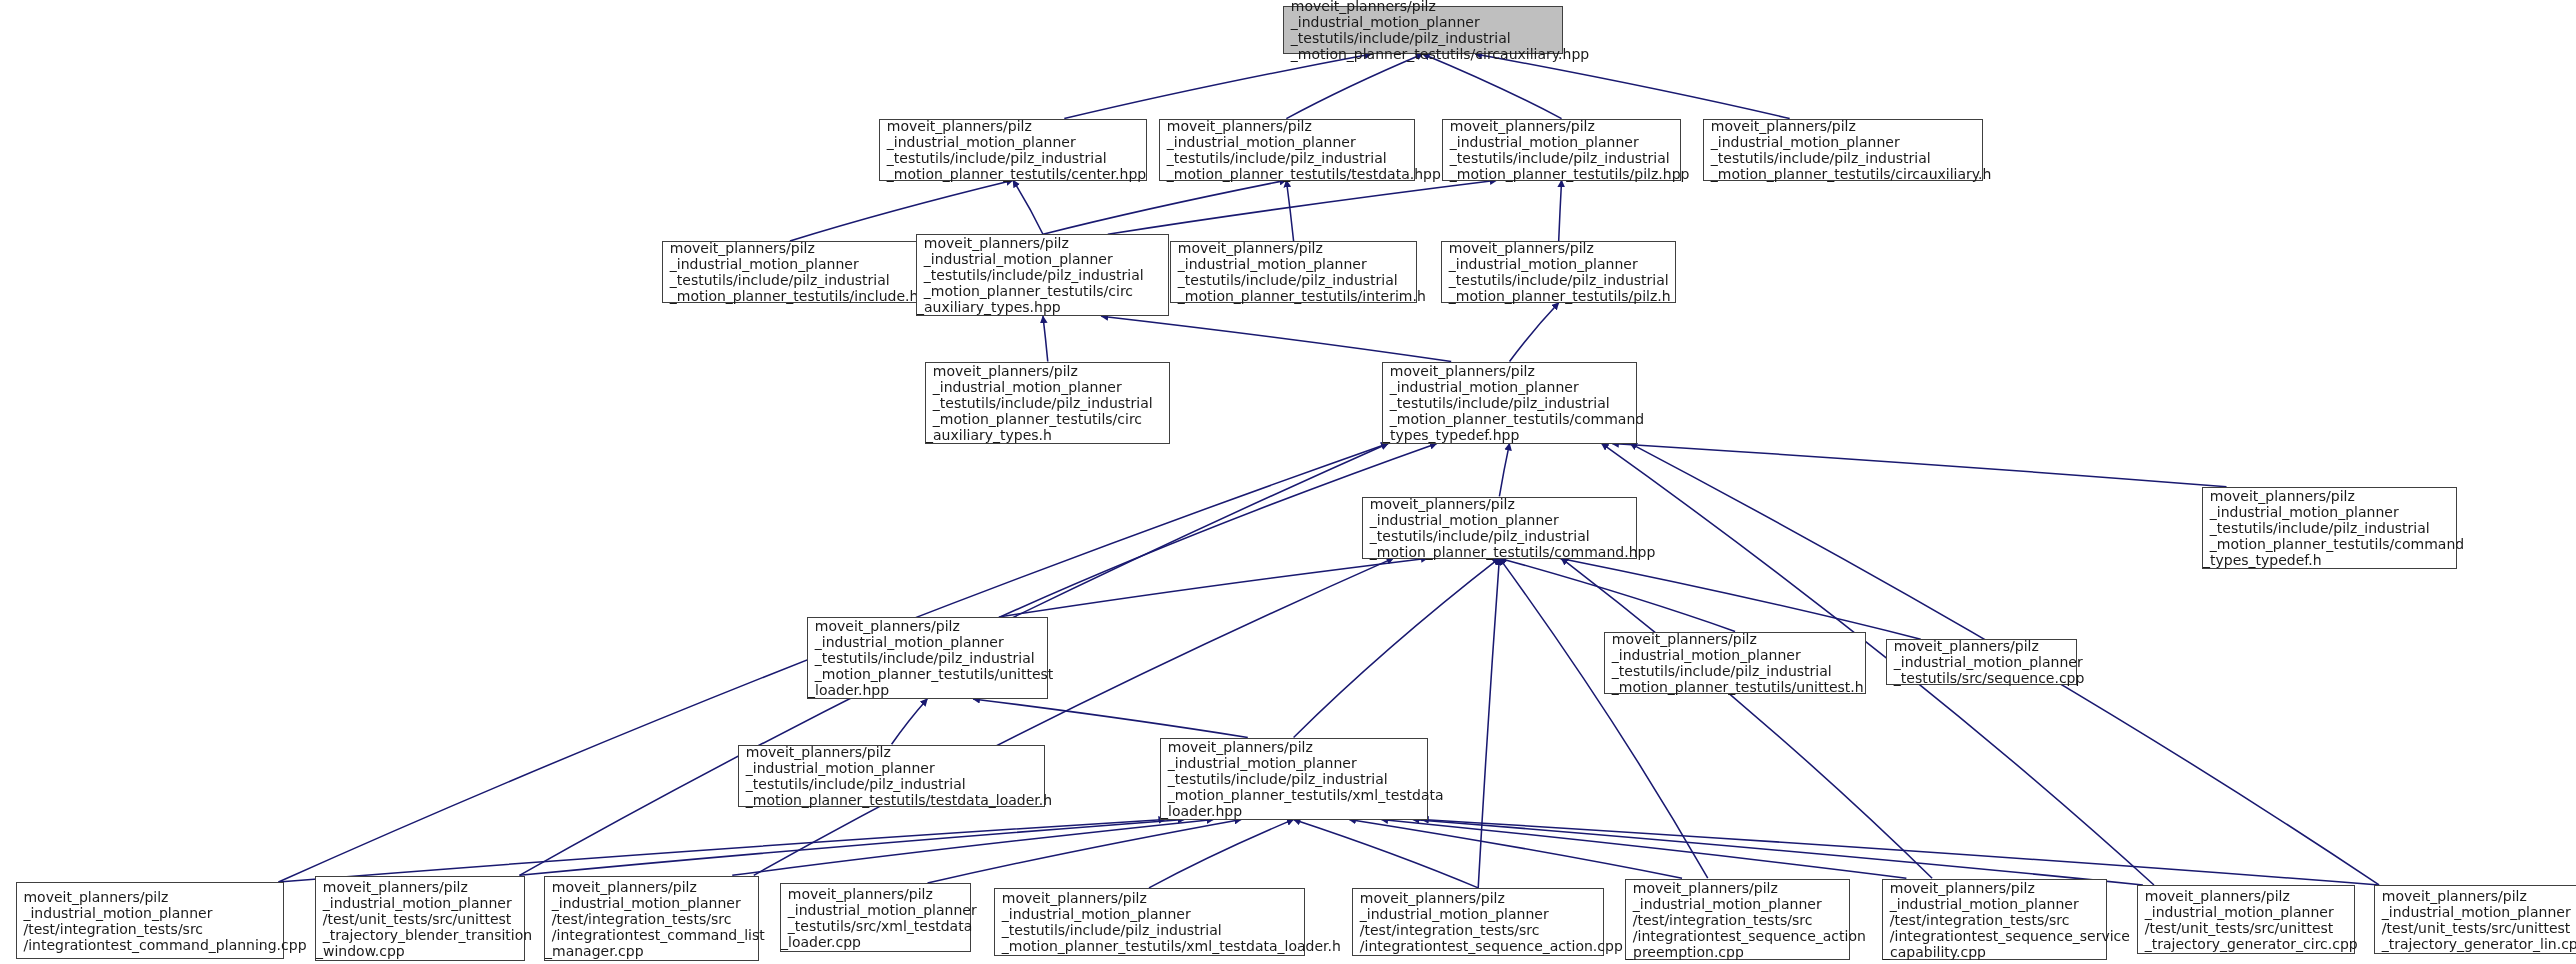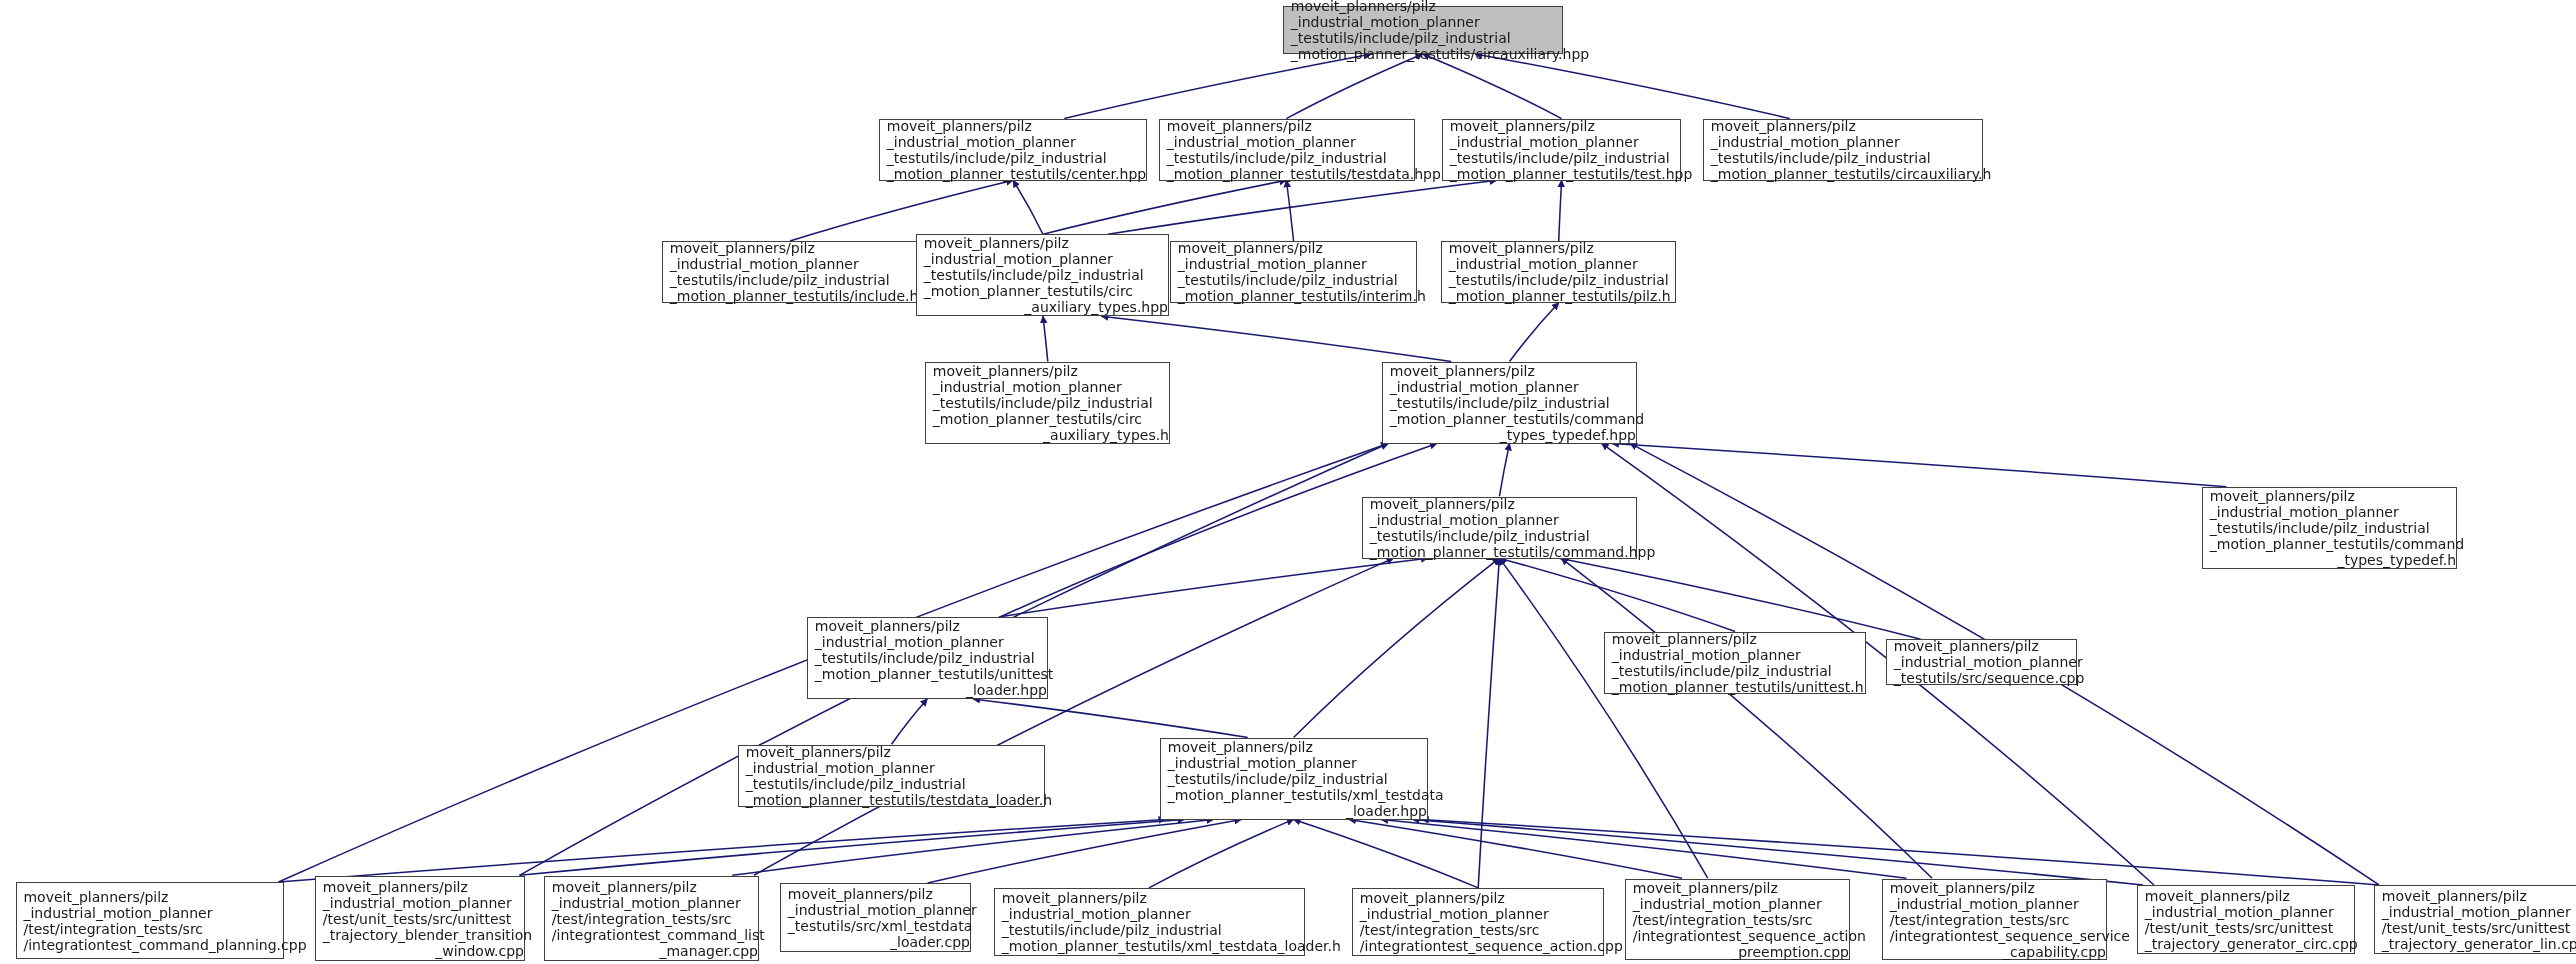--- a/index.html
+++ b/index.html
@@ -40,21 +40,21 @@
   }
   .gnode.root {
     background: #bfbfbf;
     border: 1px solid #404040;
   }
   .gnode .lbl {
     display: block;
   }
   .gnode.left .lbl { text-align: left; padding-left: 6.8px; }
   .gnode.mix .lbl { text-align: left; padding-left: 6.8px; }
-  .gnode.mix .lbl.ctr { text-align: right; padding-left: 0; }
+  .gnode.mix .lbl.ctr { text-align: left; padding-left: 0; }
 </style>
 </head>
 <body>
 
 <div id="graph-root">
   <svg id="edge-layer" width="2576" height="964" viewBox="0 0 2671 1000">
     <defs>
       <marker id="arrow" viewBox="0 0 10 10" refX="9" refY="5" markerWidth="5" markerHeight="5" orient="auto-start-reverse">
         <path d="M 0 0 L 10 5 L 0 10 z" fill="#191970"></path>
       </marker>
@@ -99,21 +99,21 @@
         <path d="M 2225.5 918 Q 1973.38 689 1652.5 460" marker-end="url(#arrow)"></path>
         <path d="M 2214 918 Q 1880.7 884 1456.5 850" marker-end="url(#arrow)"></path>
         <path d="M 2459 918 Q 2117.175 689 1682.125 460" marker-end="url(#arrow)"></path>
         <path d="M 2459 918 Q 2022.08 884 1466 850" marker-end="url(#arrow)"></path>
       </g>
   </svg>
   <div id="nodes-layer">
       <div class="gnode left root" style="left: 1275px; top: 5.8px; width: 280px; height: 48px;"><span class="lbl">moveit_planners/pilz</span><span class="lbl">_industrial_motion_planner</span><span class="lbl">_testutils/include/pilz_industrial</span><span class="lbl">_motion_planner_testutils/circauxiliary.hpp</span></div>
       <div class="gnode left" style="left: 871px; top: 119px; width: 268px; height: 62px;"><span class="lbl">moveit_planners/pilz</span><span class="lbl">_industrial_motion_planner</span><span class="lbl">_testutils/include/pilz_industrial</span><span class="lbl">_motion_planner_testutils/center.hpp</span></div>
       <div class="gnode left" style="left: 1151px; top: 119px; width: 256px; height: 62px;"><span class="lbl">moveit_planners/pilz</span><span class="lbl">_industrial_motion_planner</span><span class="lbl">_testutils/include/pilz_industrial</span><span class="lbl">_motion_planner_testutils/testdata.hpp</span></div>
-      <div class="gnode left" style="left: 1434px; top: 119px; width: 239px; height: 62px;"><span class="lbl">moveit_planners/pilz</span><span class="lbl">_industrial_motion_planner</span><span class="lbl">_testutils/include/pilz_industrial</span><span class="lbl">_motion_planner_testutils/test.hpp</span></div>
+      <div class="gnode left" style="left: 1434px; top: 119px; width: 239px; height: 62px;"><span class="lbl">moveit_planners/pilz</span><span class="lbl">_industrial_motion_planner</span><span class="lbl">_testutils/include/pilz_industrial</span><span class="lbl">_motion_planner_testutils/pilz.hpp</span></div>
       <div class="gnode left" style="left: 1695px; top: 119px; width: 280px; height: 62px;"><span class="lbl">moveit_planners/pilz</span><span class="lbl">_industrial_motion_planner</span><span class="lbl">_testutils/include/pilz_industrial</span><span class="lbl">_motion_planner_testutils/circauxiliary.h</span></div>
       <div class="gnode left" style="left: 654px; top: 241px; width: 256px; height: 62px;"><span class="lbl">moveit_planners/pilz</span><span class="lbl">_industrial_motion_planner</span><span class="lbl">_testutils/include/pilz_industrial</span><span class="lbl">_motion_planner_testutils/include.h</span></div>
       <div class="gnode mix" style="left: 908px; top: 234px; width: 253px; height: 82px;"><span class="lbl">moveit_planners/pilz</span><span class="lbl">_industrial_motion_planner</span><span class="lbl">_testutils/include/pilz_industrial</span><span class="lbl">_motion_planner_testutils/circ</span><span class="lbl ctr">_auxiliary_types.hpp</span></div>
       <div class="gnode left" style="left: 1162px; top: 241px; width: 247px; height: 62px;"><span class="lbl">moveit_planners/pilz</span><span class="lbl">_industrial_motion_planner</span><span class="lbl">_testutils/include/pilz_industrial</span><span class="lbl">_motion_planner_testutils/interim.h</span></div>
       <div class="gnode left" style="left: 1433px; top: 241px; width: 235px; height: 62px;"><span class="lbl">moveit_planners/pilz</span><span class="lbl">_industrial_motion_planner</span><span class="lbl">_testutils/include/pilz_industrial</span><span class="lbl">_motion_planner_testutils/pilz.h</span></div>
       <div class="gnode mix" style="left: 917px; top: 362px; width: 245px; height: 82px;"><span class="lbl">moveit_planners/pilz</span><span class="lbl">_industrial_motion_planner</span><span class="lbl">_testutils/include/pilz_industrial</span><span class="lbl">_motion_planner_testutils/circ</span><span class="lbl ctr">_auxiliary_types.h</span></div>
       <div class="gnode mix" style="left: 1374px; top: 362px; width: 255px; height: 82px;"><span class="lbl">moveit_planners/pilz</span><span class="lbl">_industrial_motion_planner</span><span class="lbl">_testutils/include/pilz_industrial</span><span class="lbl">_motion_planner_testutils/command</span><span class="lbl ctr">_types_typedef.hpp</span></div>
       <div class="gnode mix" style="left: 2194px; top: 487px; width: 255px; height: 82px;"><span class="lbl">moveit_planners/pilz</span><span class="lbl">_industrial_motion_planner</span><span class="lbl">_testutils/include/pilz_industrial</span><span class="lbl">_motion_planner_testutils/command</span><span class="lbl ctr">_types_typedef.h</span></div>
       <div class="gnode left" style="left: 1354px; top: 497px; width: 275px; height: 62px;"><span class="lbl">moveit_planners/pilz</span><span class="lbl">_industrial_motion_planner</span><span class="lbl">_testutils/include/pilz_industrial</span><span class="lbl">_motion_planner_testutils/command.hpp</span></div>
       <div class="gnode mix" style="left: 799px; top: 617px; width: 241px; height: 82px;"><span class="lbl">moveit_planners/pilz</span><span class="lbl">_industrial_motion_planner</span><span class="lbl">_testutils/include/pilz_industrial</span><span class="lbl">_motion_planner_testutils/unittest</span><span class="lbl ctr">_loader.hpp</span></div>

